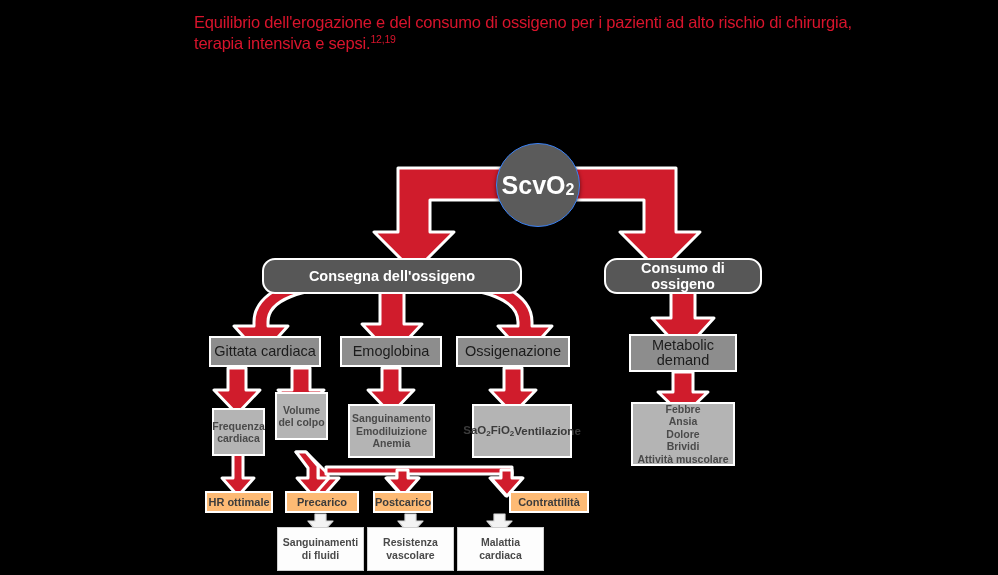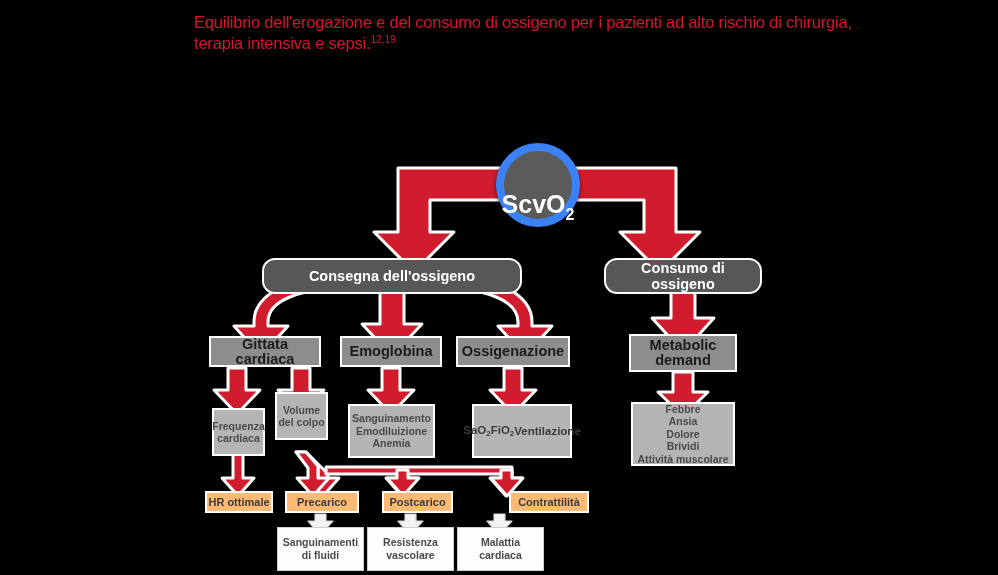--- a/index.html
+++ b/index.html
@@ -15,34 +15,34 @@
 
   
   #arrows{position:absolute;left:0;top:0;width:998px;height:575px;}
 
   
   .node{position:absolute;box-sizing:border-box;display:flex;
         align-items:center;justify-content:center;text-align:center;}
 
   
   .circle{width:84px;height:84px;border-radius:50%;
-          background:#5b5b5b;border:8px solid #3b82f6;
+          background:#5b5b5b;border:1px solid #3b82f6;
           color:#fff;font-weight:bold;font-size:25px;
-          box-shadow:0 2px 4px rgba(0,0,0,.6);align-items:flex-end;}
+          box-shadow:0 2px 4px rgba(0,0,0,.6);}
   .circle sub{font-size:16px;vertical-align:baseline;
               position:relative;top:5px;}
 
   
   .pill{background:#575757;border:2.5px solid #ffffff;border-radius:13px;
         color:#ffffff;font-weight:bold;font-size:14.5px;height:26px;
         padding:16px 12px;}
 
   
   .mid{background:#8d8d8d;border:2px solid #ffffff;
-       color:#1c1c1c;font-weight:bold;font-size:14.5px;
+       color:#1c1c1c;font-weight:normal;font-size:14.5px;
        line-height:15px;}
 
   
   .light{background:#b4b4b4;border:2px solid #ffffff;
          color:#4a4a4a;font-weight:bold;font-size:10.5px;line-height:12.5px;}
   .light.sa{color:#3b3b3b;font-size:11.5px;line-height:14px;}
   .light sub{font-size:8px;vertical-align:baseline;position:relative;top:2px;}
   .light .reg{font-weight:bold;}
 
   
@@ -245,21 +245,21 @@
 Brividi
 Attività muscolare</span>
   </div>
 
   <div class="node lgrey" style="left:205px;top:491px;width:68px;height:22px;">
     <span>HR ottimale</span>
   </div>
   <div class="node lgrey" style="left:285px;top:491px;width:74px;height:22px;">
     <span>Precarico</span>
   </div>
-  <div class="node lgrey" style="left:373px;top:491px;width:71px;height:22px;margin-left:9px;">
+  <div class="node lgrey" style="left:373px;top:491px;width:60px;height:22px;">
     <span>Postcarico</span>
   </div>
   <div class="node lgrey" style="left:461px;top:491px;width:80px;height:22px;margin-left:48px;">
     <span>Contrattilità</span>
   </div>
 
   <div class="node white ml" style="left:277px;top:527px;width:87px;height:44px;">
     <span class="ml">Sanguinamenti
 di fluidi</span>
   </div>

